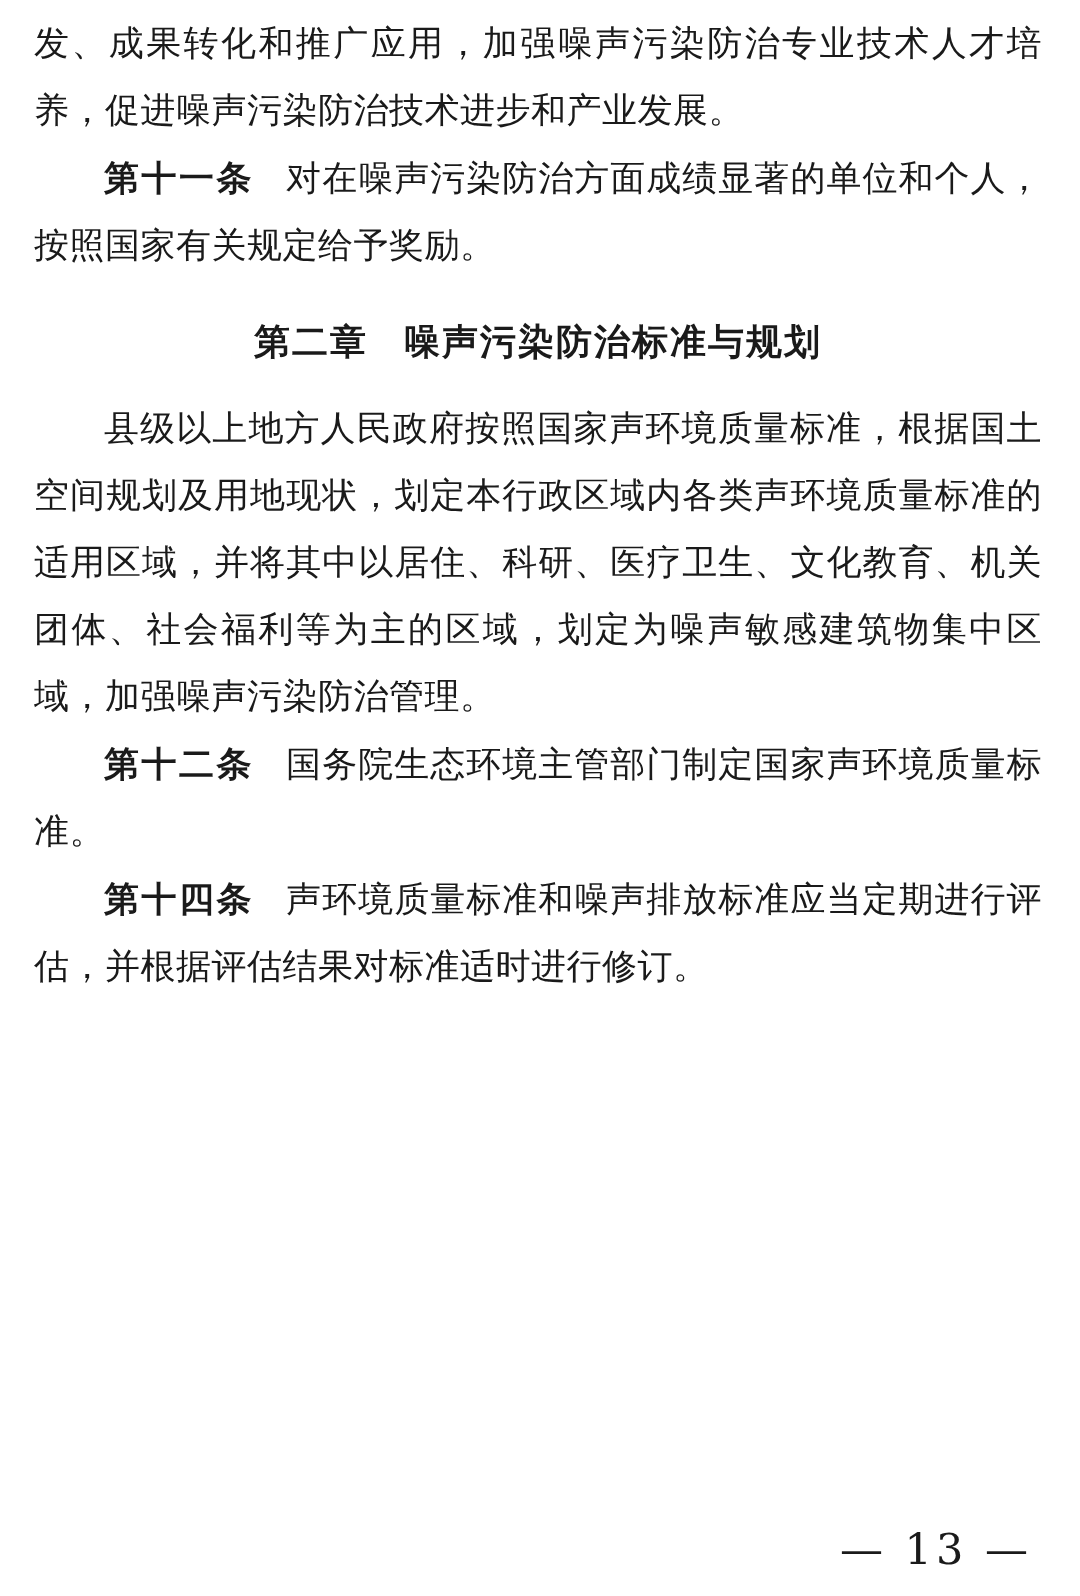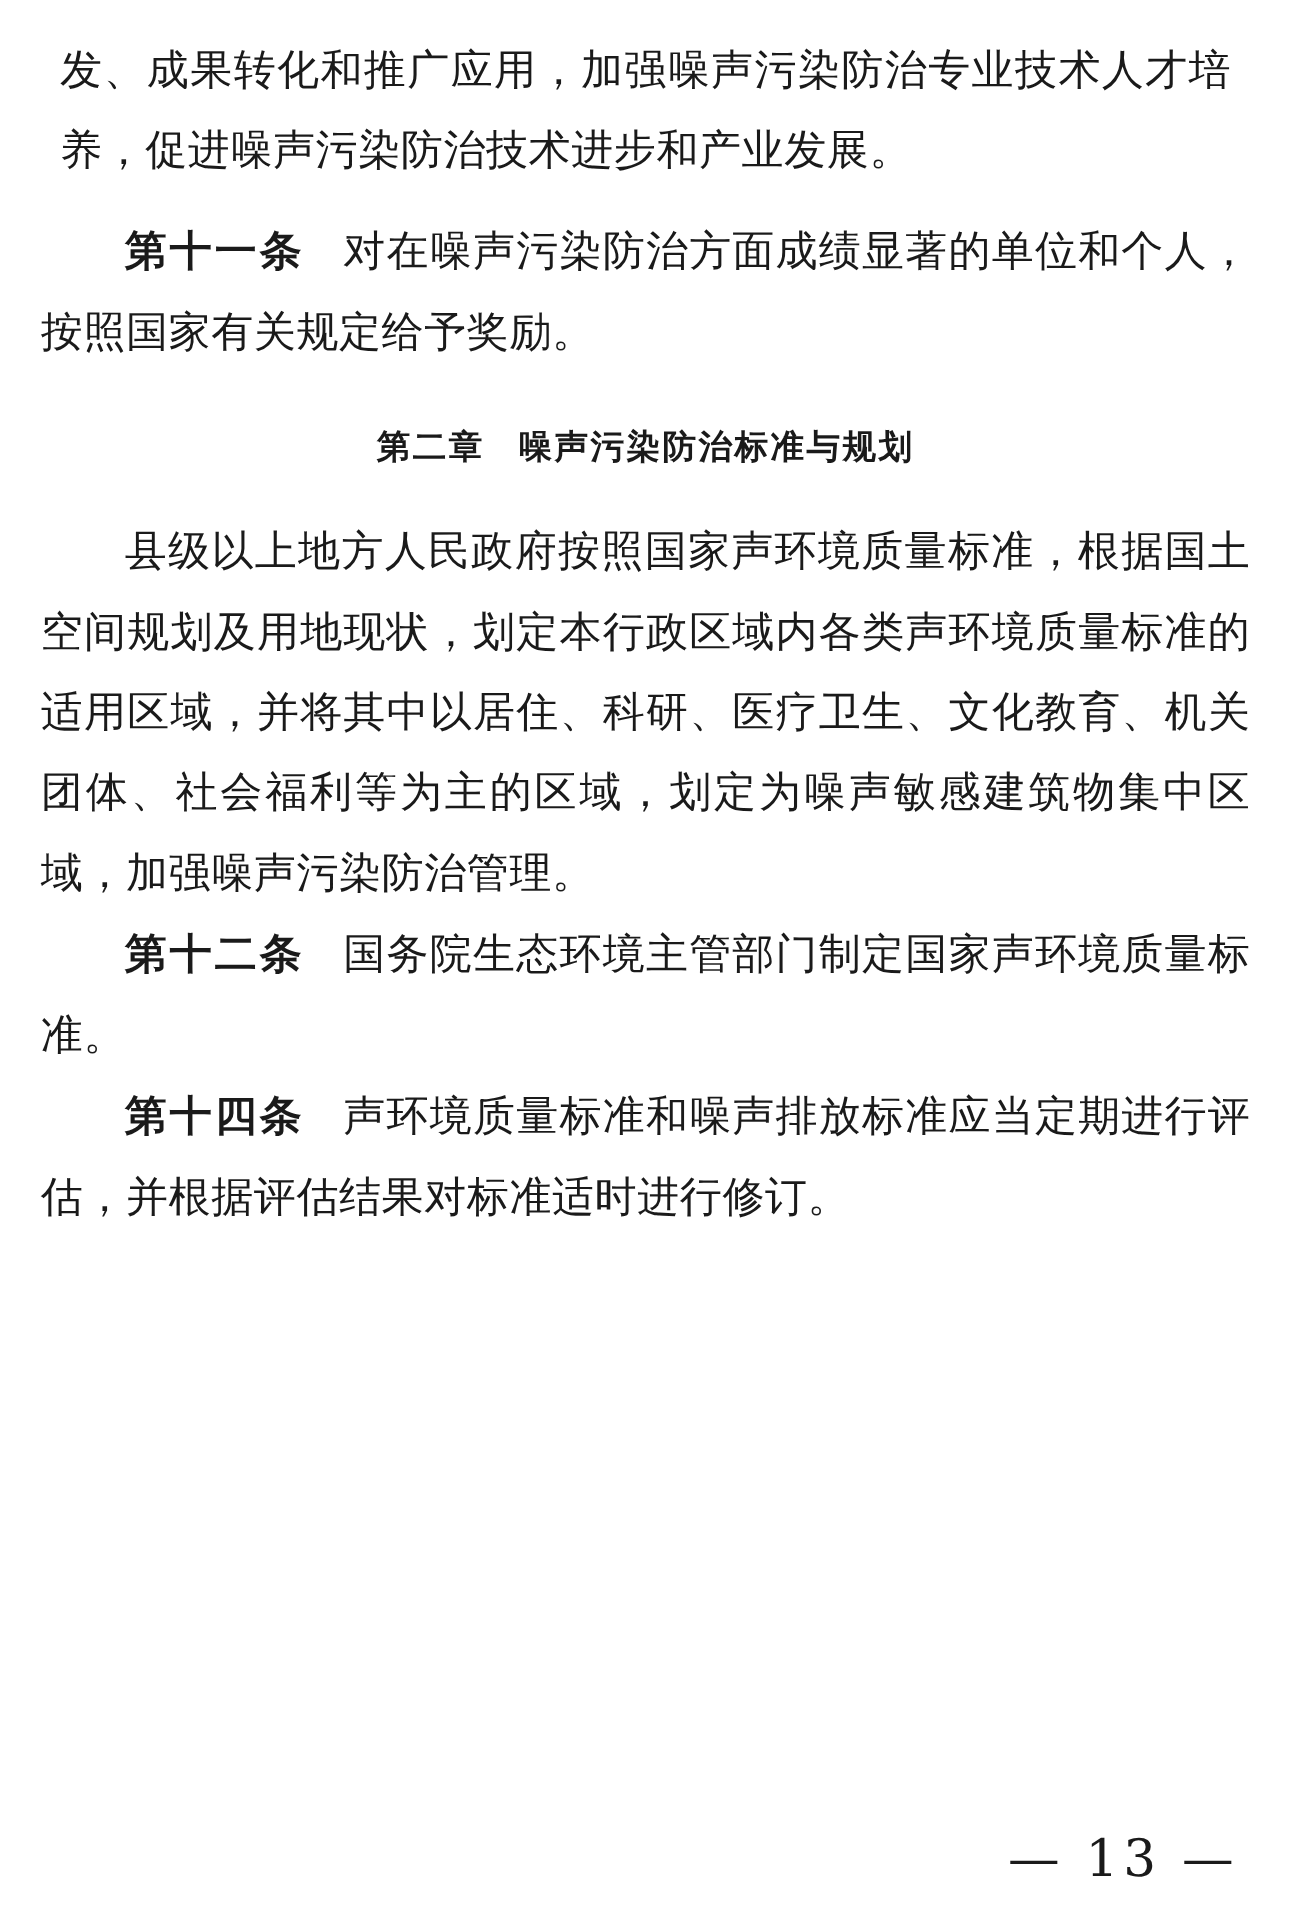--- a/index.html
+++ b/index.html
@@ -27,33 +27,33 @@
     line-height: 67px;
     letter-spacing: 0.5px;
     text-align: justify;
     text-justify: inter-ideograph;
   }
   p.para {
     margin: 0;
     text-indent: 2em;
   }
   p.cont {
-    margin: 16px;
+    margin: 0;
     text-indent: 0;
   }
   .article-label {
     font-weight: 700;
     letter-spacing: 2px;
   }
   .article-gap {
     display: inline-block;
     width: 0.9em;
   }
   h2.chapter {
-    font-size: 28px;
+    font-size: 36px;
     font-weight: 700;
     text-align: center;
     margin: 34px 0 26px 0;
     letter-spacing: 2px;
     line-height: 56px;
   }
   .chapter-gap {
     display: inline-block;
     width: 1em;
   }

